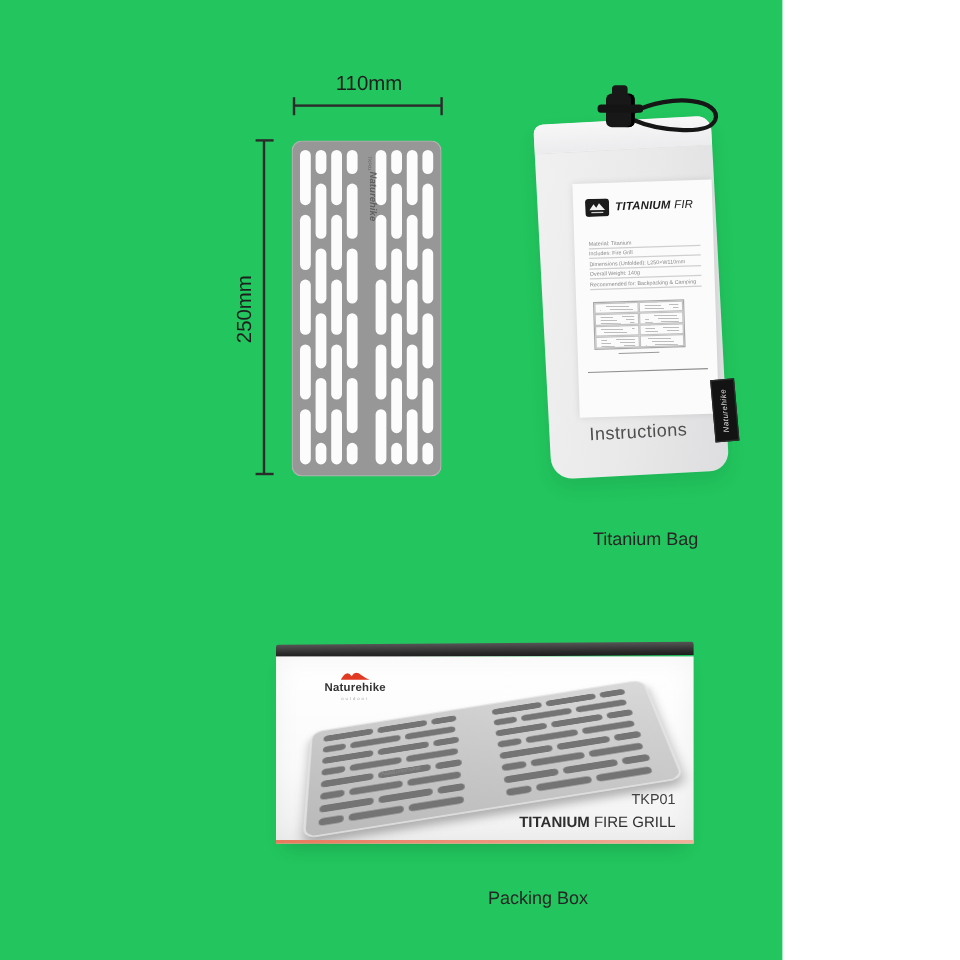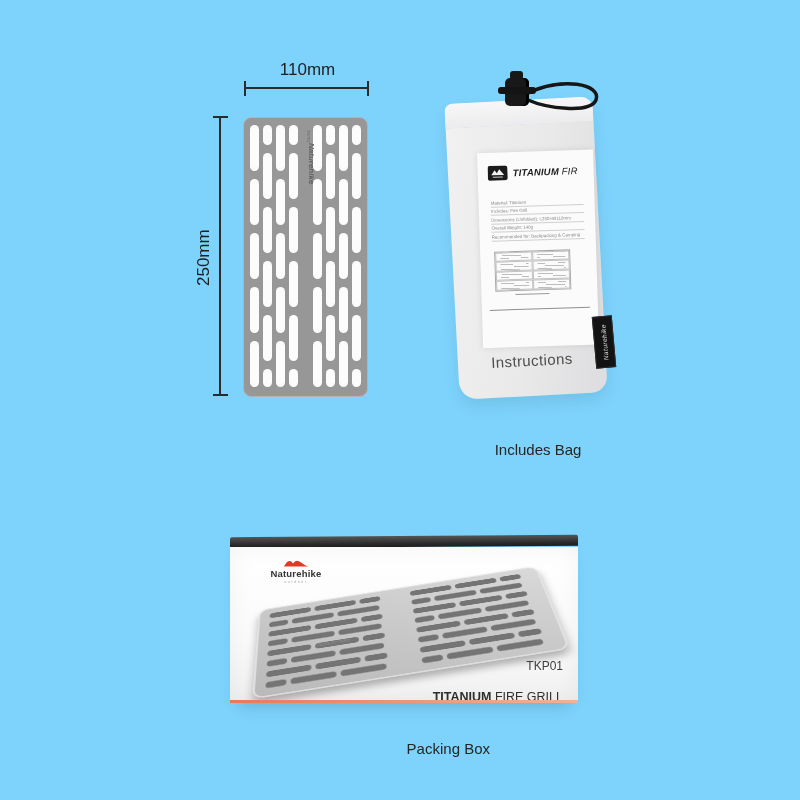--- a/index.html
+++ b/index.html
@@ -1,17 +1,17 @@
 <!DOCTYPE html>
 <html style="--tray_gray: #979797; --slot_white: #fcfcfc; --brand_red: #e23a22; --accent_coral: #e8795c; --plate_silver_light: #d9d9d9; --plate_silver_dark: #b9b9b9; --plate_slot: #747474;"><head>
 <meta charset="utf-8">
 <style>
   html,body{margin:0;padding:0;background:#fff;}
   .canvas{
-    position:relative;width:800px;height:800px;background:#7dd3fc;overflow:hidden;
+    position:relative;width:652px;height:800px;background:#22c55e;overflow:hidden;
     font-family:"Liberation Sans","DejaVu Sans",sans-serif;color:#222;
   }
   
   .dim-h{position:absolute;left:245px;top:87px;width:123px;border-top:2px solid #2b2b2b;}
   .dim-h .tick{position:absolute;top:-8px;width:2px;height:15px;background:#2b2b2b;}
   .dim-h .tick.t-l{left:-1px;} .dim-h .tick.t-r{right:-1px;}
   .dim-h-label{position:absolute;left:246px;top:60px;width:123px;text-align:center;
     font-size:17px;color:#1e1e1e;}
   .dim-v{position:absolute;left:219px;top:117px;height:278px;border-left:2px solid #2b2b2b;}
   .dim-v .tick{position:absolute;left:-8px;height:2px;width:15px;background:#2b2b2b;}
@@ -74,21 +74,21 @@
     background:linear-gradient(90deg,var(--accent_coral,#e8795c),#f2b09b);}
   .box-logo{position:absolute;left:30px;top:10px;width:72px;text-align:center;}
   .box-logo svg{display:block;margin:0 auto;}
   .box-brand{font-size:9.5px;font-weight:bold;color:#333;letter-spacing:.2px;margin-top:1px;}
   .box-brand-sub{font-size:3.5px;color:#a5a5a5;letter-spacing:1.6px;margin-top:1px;text-transform:lowercase;}
   .grill-wrap{position:absolute;left:24px;top:16px;width:300px;height:130px;
     transform:perspective(700px) rotate(-9deg) rotateX(48deg);
     filter:drop-shadow(0 7px 5px rgba(0,0,0,0.28));}
   .box-title-block{position:absolute;right:15px;top:110px;text-align:right;line-height:19px;}
   .box-model{font-size:12px;color:#3f3f3f;}
-  .box-title{font-size:12.5px;color:#2e2e2e;margin-top:12px;}
+  .box-title{font-size:12.5px;color:#2e2e2e;}
   .box-title b{font-weight:bold;}
 </style>
 </head>
 <body>
 
 <div class="canvas">
 
   <div class="dim-h">
     <span class="tick t-l"></span>
     <span class="tick t-r"></span>
@@ -188,21 +188,21 @@
     <div class="bag-label">Instructions</div>
   </div>
   <svg class="cord" viewBox="0 0 110 48">
     <path d="M 26 18 C 62 0, 102 8, 96 24 C 90 38, 46 32, 28 24" fill="none" stroke="#161616" stroke-width="3.5" stroke-linecap="round"></path>
   </svg>
   <div class="toggle"></div>
   <div class="side-tag">
     <span>Naturehike</span>
   </div>
   <div class="caption bag-caption">
-    <div>Includes Bag</div>
+    <div>Titanium Bag</div>
   </div>
 
   <div class="box">
     <div class="box-top"></div>
     <div class="box-face">
       <div class="box-logo">
         <svg width="24" height="10" viewBox="0 0 24 10">
           <path d="M0 9.5 Q5 0.5 9 6.5 Q12 1.5 17 5.5 Q21 8.5 24 9.5 Z" fill="#e23a22"></path>
         </svg>
         <div class="box-brand">Naturehike</div>

